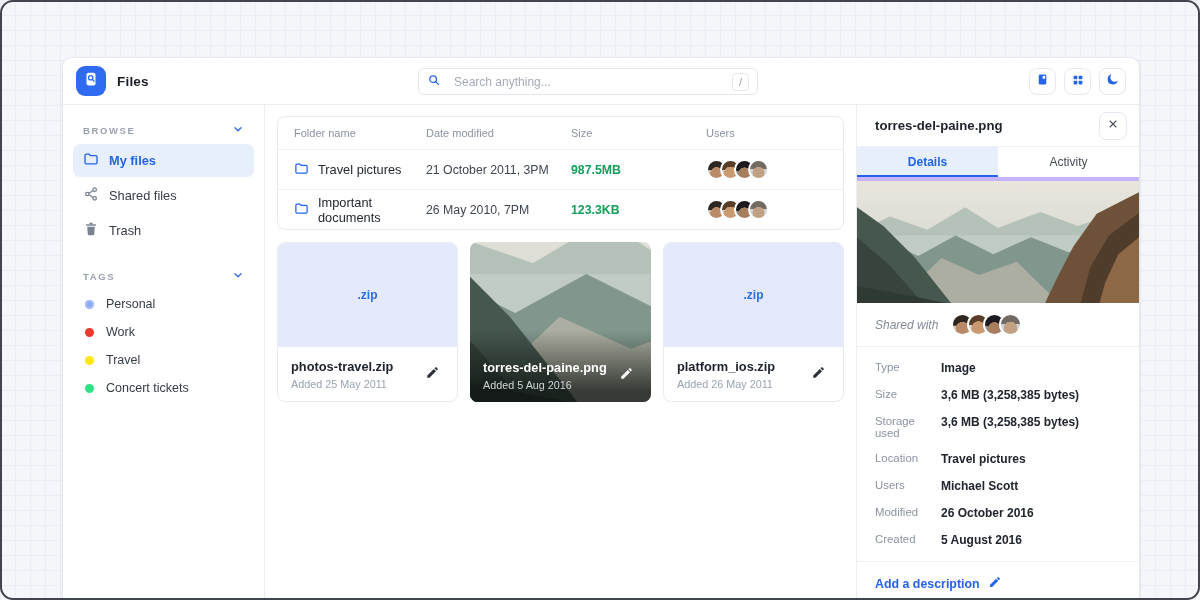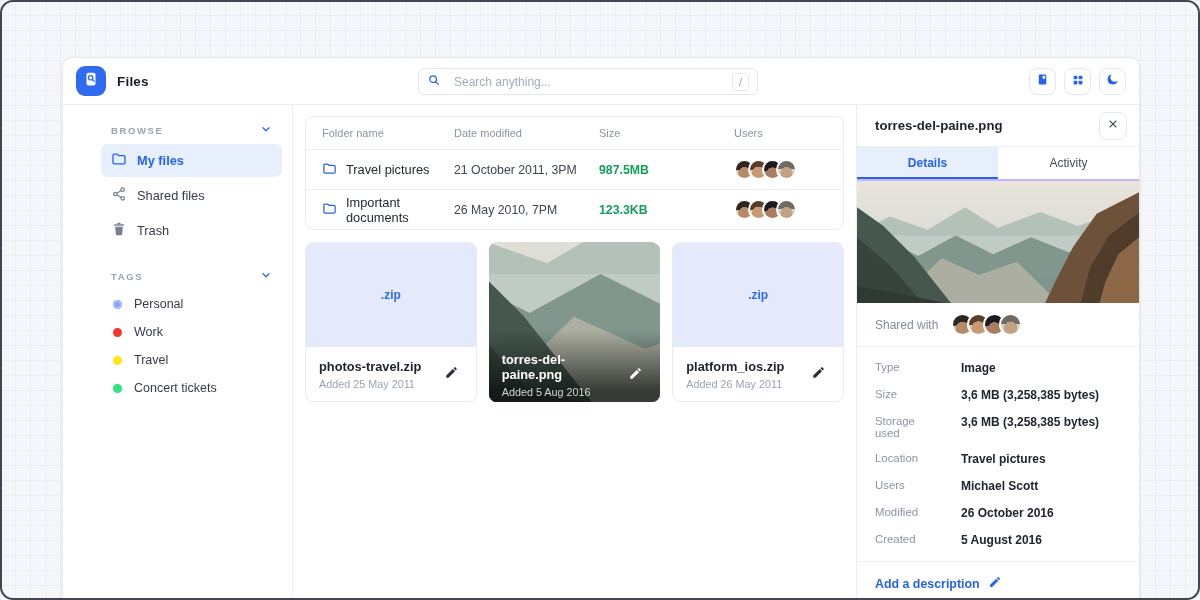--- a/index.html
+++ b/index.html
@@ -49,21 +49,21 @@
   .kbd {
     flex:0 0 auto; min-width:17px; height:18px; border:1px solid #e6e9ee; border-radius:4px;
     color:#9aa2b0; font-size:11px; display:flex; align-items:center; justify-content:center; padding:0 4px;
   }
   .header-actions { margin-left:auto; display:flex; gap:8px; }
   .icon-btn {
     width:27px; height:27px; border-radius:8px; border:1px solid #e4e8f0; background:#fff;
     display:flex; align-items:center; justify-content:center; cursor:pointer;
   }
   
-  .app-body { flex:1; display:flex; min-height:0;padding-left:28px; }
+  .app-body { flex:1; display:flex; min-height:0; }
   .sidebar { width:202px; flex:0 0 202px; border-right:1px solid #ecedf2; padding:12px 10px; }
   .section-head {
     display:flex; align-items:center; justify-content:space-between;
     padding:6px 10px 7px; color:#9aa1af; font-size:9.5px; font-weight:bold; letter-spacing:1.6px;
   }
   .nav-item {
     display:flex; align-items:center; gap:10px; padding:7px 10px; border-radius:7px;
     font-size:12.8px; color:#353b47; cursor:pointer; margin-bottom:2px;
   }
   .nav-item.active { background:#e7eefc; color:#2563eb; font-weight:bold; }
@@ -133,34 +133,34 @@
   .panel { width:283px; flex:0 0 283px; border-left:1px solid #ecedf2; display:flex; flex-direction:column; background:#fff; }
   .p-title {
     height:42px; flex:0 0 42px; display:flex; align-items:center; justify-content:space-between;
     padding:0 12px 0 18px; border-bottom:1px solid #f0f1f5;
   }
   .p-title-text { font-size:13.2px; font-weight:bold; color:#1d222c; }
   .close-btn {
     width:28px; height:28px; border-radius:8px; border:1px solid #e4e8f0; background:#fff;
     display:flex; align-items:center; justify-content:center; cursor:pointer;
   }
-  .tabs { height:34px; flex:0 0 34px; display:flex; border-bottom:2px solid #c4b5fd; }
+  .tabs { height:34px; flex:0 0 34px; display:flex; border-bottom:4px solid #c4b5fd; }
   .tab {
     flex:1; display:flex; align-items:center; justify-content:center;
     font-size:12px; color:#444b57; cursor:pointer;
   }
   .tab.active { background:#e7eefc; color:#2563eb; font-weight:bold; box-shadow:inset 0 -2px 0 #2563eb; }
   .preview { height:122px; flex:0 0 122px; overflow:hidden; }
   .preview svg { width:100%; height:100%; display:block; }
-  .shared { padding:10px 18px; display:flex; align-items:center; gap:13px; border-bottom:1px solid #f0f1f5; }
+  .shared { padding:10px 18px; display:flex; align-items:center; gap:13px; border-bottom:1px solid #f0f1f5;font-style:italic; }
   .shared-label { font-size:12px; color:#818a99; }
   .meta { padding:7px 18px 8px; }
   .meta-row { display:flex; align-items:flex-start; padding:6.5px 0; }
   .meta-label { flex:0 0 66px; font-size:11.4px; color:#8b93a3; }
-  .meta-value { font-size:12px; font-weight:bold; color:#20252f;margin-left:20px; }
+  .meta-value { font-size:12px; font-weight:bold; color:#20252f; }
   .panel-div { border-top:1px solid #f0f1f5; }
   .add-desc { padding:13px 18px; display:flex; align-items:center; gap:8px; cursor:pointer; }
   .add-desc-label { color:#2563eb; font-size:12.4px; font-weight:bold; }
   svg { flex:0 0 auto; }
 </style>
 </head>
 <body>
 
 <svg width="0" height="0" style="position:absolute">
   <defs>

